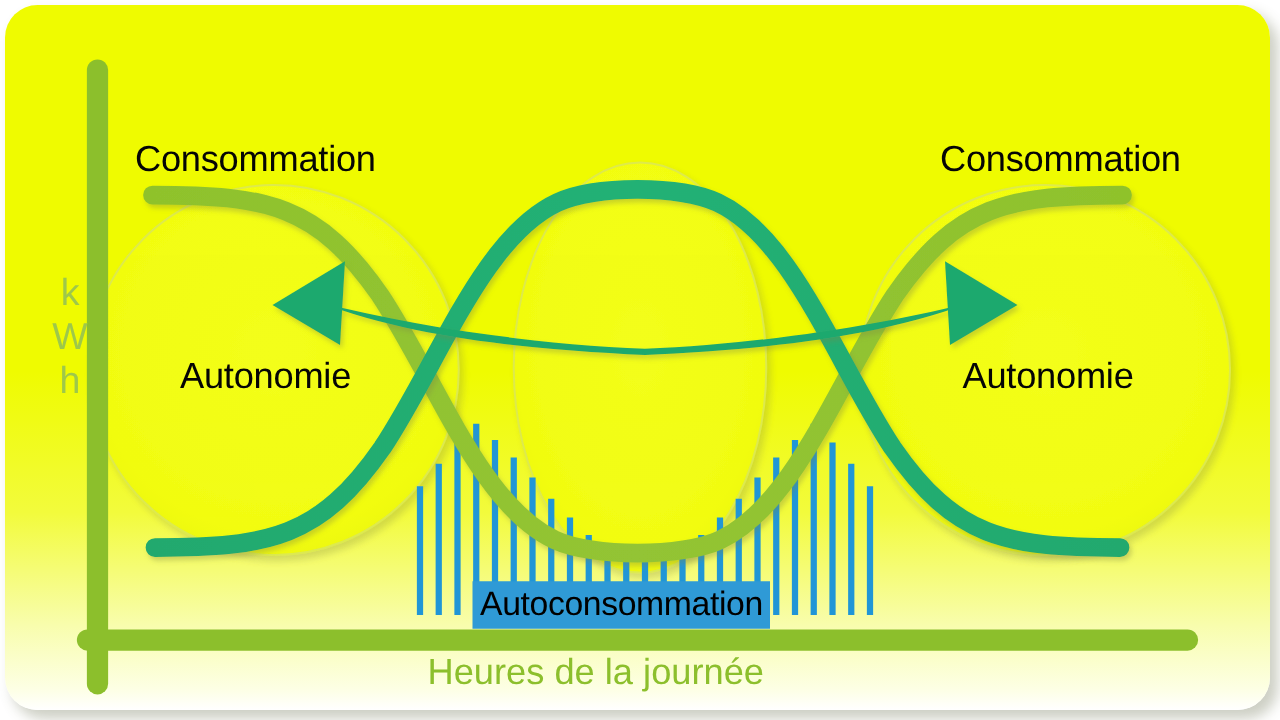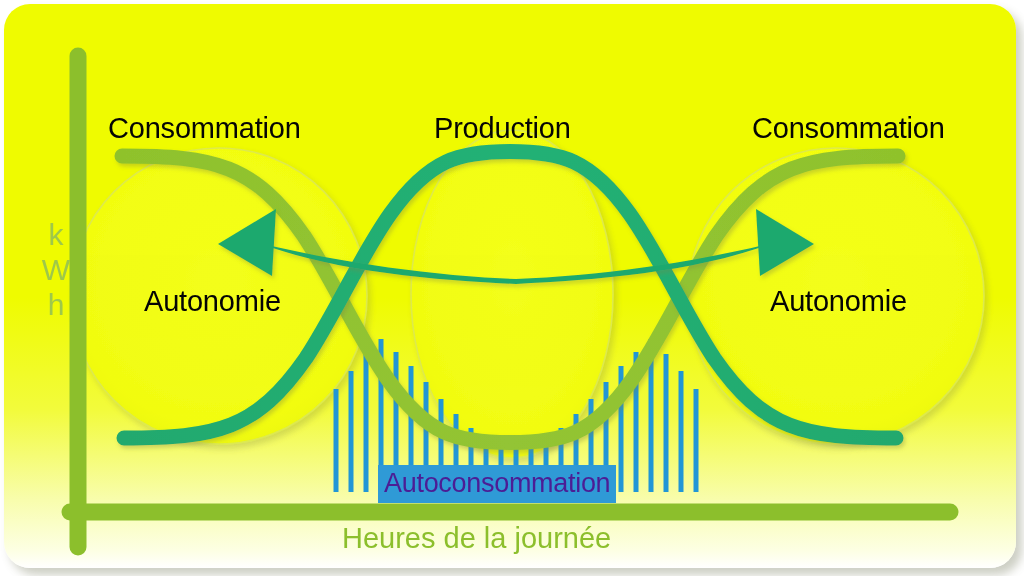--- a/index.html
+++ b/index.html
@@ -22,21 +22,21 @@
   .axlbl{
     position:absolute;color:#8cbf2c;font-size:29px;white-space:nowrap;
     font-family:"Liberation Sans","DejaVu Sans",sans-serif;
   }
   #kwh{
     position:absolute;left:32px;top:213px;width:40px;
     color:#9ec84a;font-size:30px;line-height:35px;text-align:center;
   }
   #autoband{
     position:absolute;left:374px;top:461px;
-    background:#2f9ad6;color:#4c1d95;font-size:27px;line-height:32px;
+    background:#2f9ad6;color:#000000;font-size:27px;line-height:32px;
     padding:2px 6px 4px 6px;white-space:nowrap;letter-spacing:-0.3px;
   }
 </style>
 </head>
 <body>
 
 <div id="stage">
   <div id="card">
 
     <svg class="layer" viewBox="0 0 1012 564">
@@ -127,21 +127,20 @@
       <g filter="url(#tinyshadow)">
         <path d="M 512 275
                  C 594 272, 694 258, 772 238
                  C 694 268, 594 276, 512 280 Z" fill="#1fa96e"></path>
         <polygon points="810,240 752,205 756,272" fill="#1fa96e"></polygon>
       </g>
     </svg>
 
     <div class="lbl" style="left:104px;top:108px;">Consommation</div>
 
-    <div class="lbl" style="left:430px;top:108px;">Production</div>
 
     <div class="lbl" style="left:748px;top:108px;">Consommation</div>
 
     <div class="lbl" style="left:140px;top:281px;">Autonomie</div>
 
 
     <div class="lbl" style="left:766px;top:281px;">Autonomie</div>
 
     <div id="kwh">
       <div>k</div>

